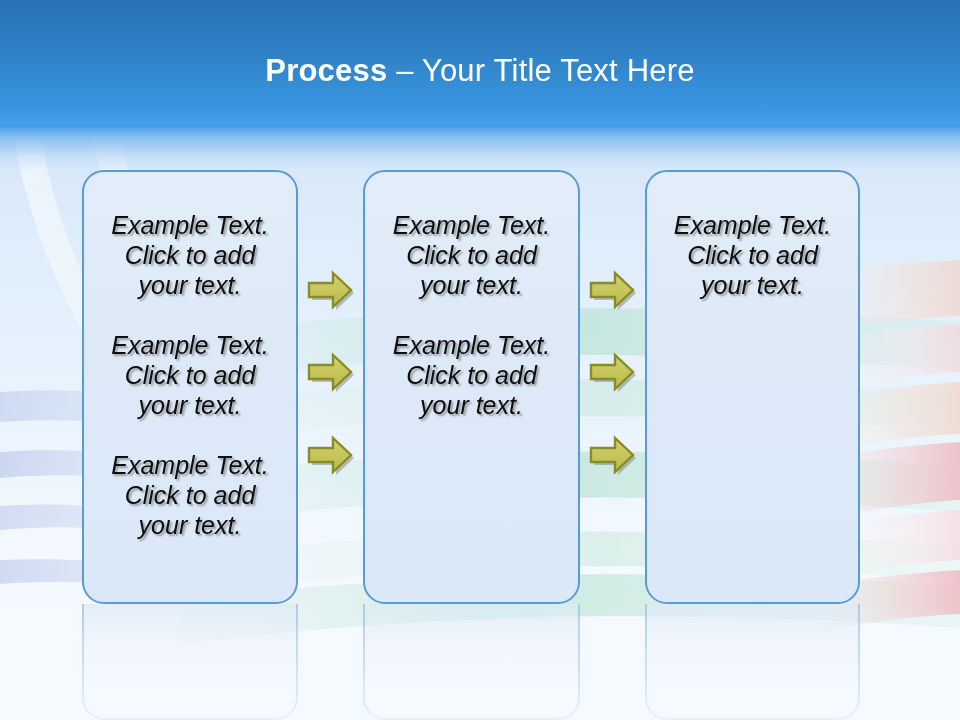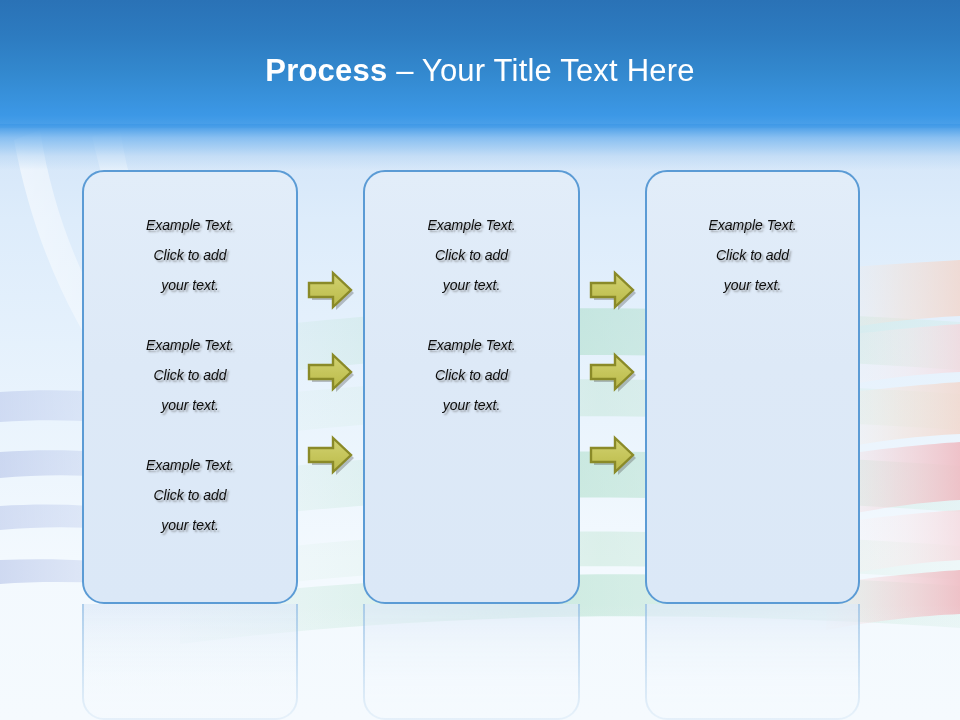--- a/index.html
+++ b/index.html
@@ -81,21 +81,21 @@
   #box-3 { left: 645px; top: 170px; width: 215px; height: 434px; }
 
   .box-inner {
     position: absolute;
     left: 14px; right: 14px;
     top: 38px;
   }
   .para {
     font-style: italic;
     font-weight: normal;
-    font-size: 14px;
+    font-size: 25px;
     line-height: 30px;
     text-align: center;
     color: #0d0d0d;
     text-shadow: 2px 2px 2px rgba(90,90,90,0.55);
     margin-bottom: 30px;
     white-space: pre-line;
   }
   .para:last-child { margin-bottom: 0; }
 
   

